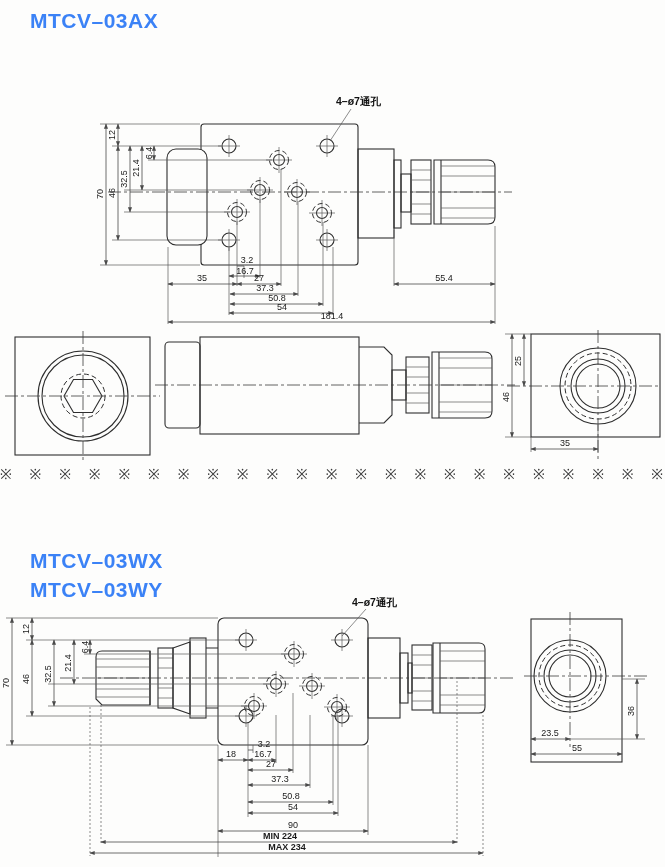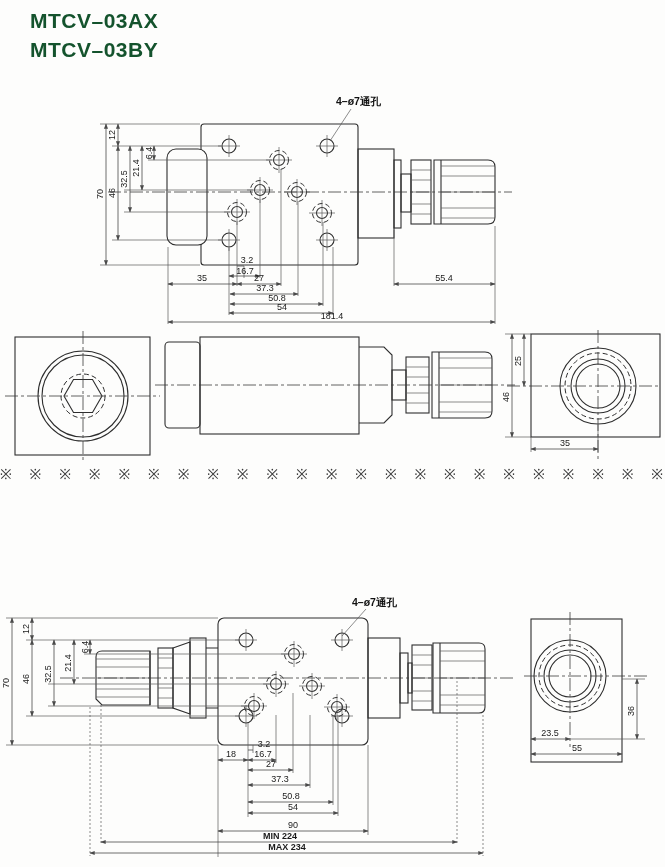--- a/index.html
+++ b/index.html
@@ -1,18 +1,18 @@
 <!DOCTYPE html>
 <html><head>
 <meta charset="utf-8">
 <style>
   html,body{margin:0;padding:0;background:#e8e8e8;}
   #sheet{position:relative;width:665px;height:867px;background:#fdfdfc;overflow:hidden;
          font-family:"Liberation Sans",sans-serif;color:#111;}
-  .titles{position:absolute;left:30px;font-weight:bold;font-size:21px;line-height:29px;letter-spacing:.5px;color:#14532d;}
+  .titles{position:absolute;left:30px;font-weight:bold;font-size:21px;line-height:29px;letter-spacing:.5px;color:#3b82f6;}
   .titles.top{top:6px;}
   .titles.bot{top:546px;}
   .sep{position:absolute;top:464px;left:0;width:665px;text-align:center;font-size:14px;
        letter-spacing:7px;color:#3a3a3a;white-space:nowrap;}
   svg{position:absolute;left:0;}
   #svg1{top:90px;} #svg2{top:325px;} #svg3{top:595px;}
   .p  {fill:none;stroke:#2e2e2e;stroke-width:1.1;}
   .pw {fill:#fdfdfc;stroke:#2e2e2e;stroke-width:1.1;}
   .thin{fill:none;stroke:#5a5a5a;stroke-width:0.7;}
   .dot {fill:none;stroke:#5a5a5a;stroke-width:0.7;stroke-dasharray:2 2;}
@@ -23,21 +23,20 @@
   text.n{fill:#111;font-size:10.5px;font-weight:bold;font-family:"Liberation Sans",sans-serif;text-anchor:start;}
   marker path{fill:#4a4a4a;stroke:none;}
 </style>
 </head>
 <body>
 
 <div id="sheet">
 
   <div class="titles top">
     <div>MTCV–03AX</div>
-    <div>MTCV–03BY</div>
   </div>
 
   <svg id="svg1" width="665" height="240" viewBox="0 0 665 240">
     <defs>
       <marker id="a1" viewBox="0 0 10 10" refX="9" refY="5" markerWidth="6.5" markerHeight="6.5" orient="auto-start-reverse">
         <path d="M0,1 L10,5 L0,9 z"></path>
       </marker>
     </defs>
 
     <rect class="p" x="201" y="34" width="157" height="141" rx="3"></rect>
@@ -167,20 +166,22 @@
       <text class="d" x="509" y="72" transform="rotate(-90 509 72)">46</text>
       <path class="thin" d="M531,112 V127 M598,100 V127"></path>
       <path class="dim" marker-start="url(#a2)" marker-end="url(#a2)" d="M531,124 H598"></path>
       <text class="d" x="565" y="121">35</text>
     </g>
   </svg>
 
   <div class="sep">※ ※ ※ ※ ※ ※ ※ ※ ※ ※ ※ ※ ※ ※ ※ ※ ※ ※ ※ ※ ※ ※ ※ ※ ※ ※ ※ ※ ※ ※</div>
 
   <div class="titles bot">
+    <div>MTCV–03WX</div>
+    <div>MTCV–03WY</div>
   </div>
 
   <svg id="svg3" width="665" height="272" viewBox="0 0 665 272">
     <defs>
       <marker id="a3" viewBox="0 0 10 10" refX="9" refY="5" markerWidth="6.5" markerHeight="6.5" orient="auto-start-reverse">
         <path d="M0,1 L10,5 L0,9 z"></path>
       </marker>
     </defs>
 
     <g>

